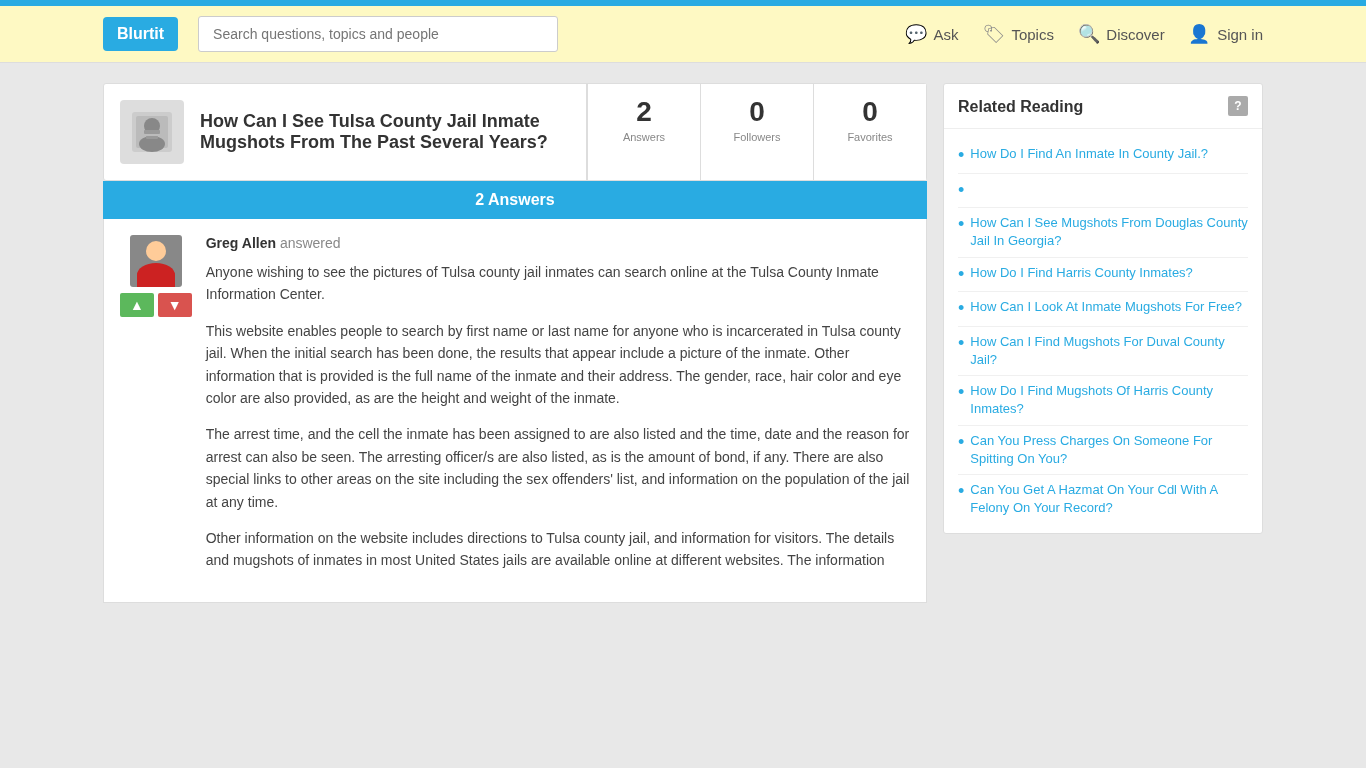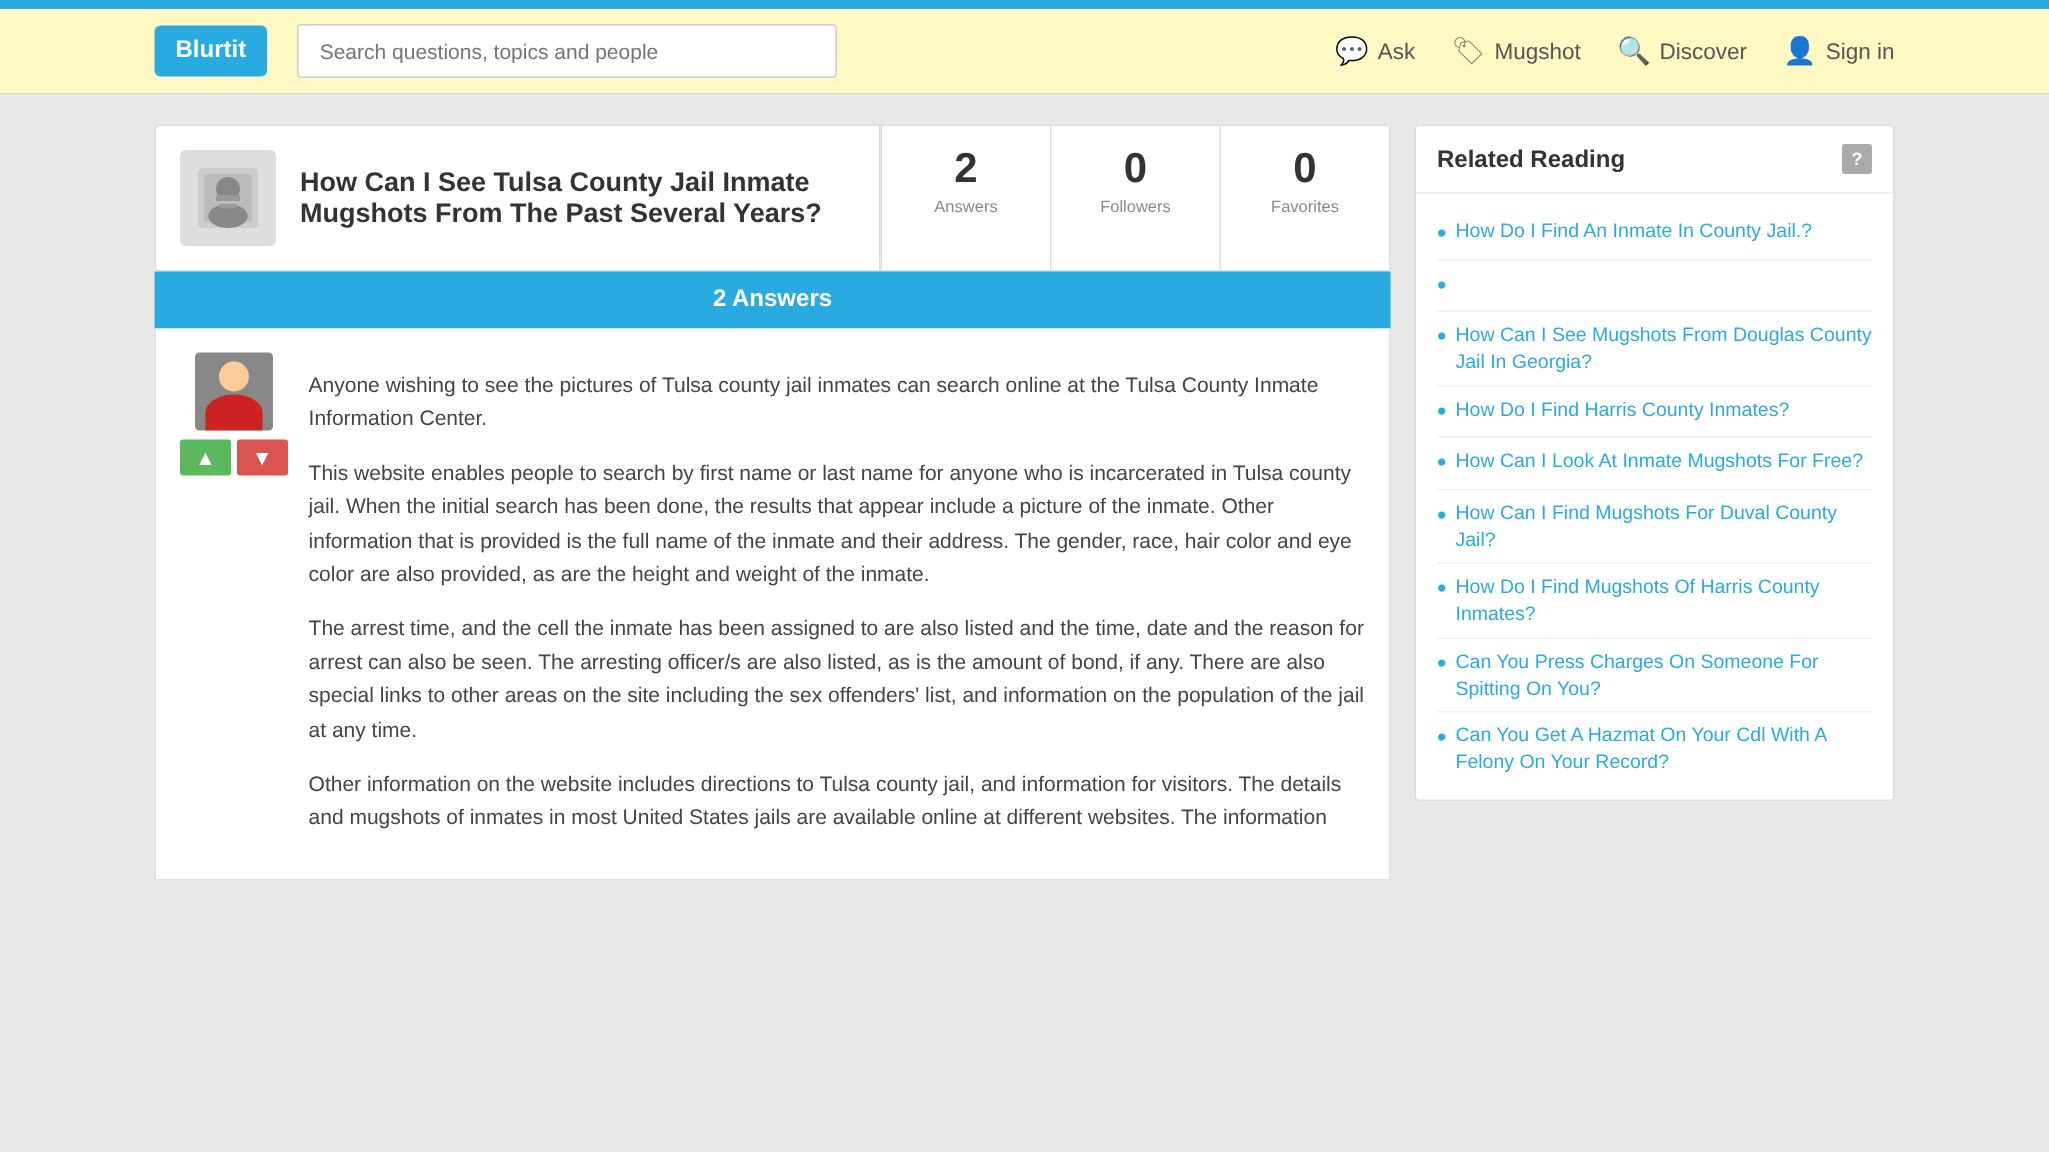--- a/index.html
+++ b/index.html
@@ -78,21 +78,21 @@
     <div class="search-box">
       <input type="text" placeholder="Search questions, topics and people" style="">
     </div>
     <nav class="nav">
       <a class="nav-item">
         <span class="nav-icon">💬</span>
         <span>Ask</span>
       </a>
       <a class="nav-item">
         <span class="nav-icon">🏷</span>
-        <span>Mugshot</span>
+        <span>Topics</span>
       </a>
       <a class="nav-item">
         <span class="nav-icon">🔍</span>
         <span>Discover</span>
       </a>
       <a class="nav-item">
         <span class="nav-icon">👤</span>
         <span>Sign in</span>
       </a>
     </nav>
@@ -145,20 +145,24 @@
             <div class="person-head"></div>
             <div class="person-body"></div>
           </div>
 
           <div class="vote-buttons">
             <button class="vote-up">▲</button>
             <button class="vote-down">▼</button>
           </div>
         </div>
         <div class="answer-content">
+          <div>
+            <span class="answerer-name">Greg Allen</span>
+            <span class="answered-label"> answered</span>
+          </div>
           <div class="answer-text">
             <p>Anyone wishing to see the pictures of Tulsa county jail inmates can search online at the Tulsa County Inmate Information Center.</p>
             <p>This website enables people to search by first name or last name for anyone who is incarcerated in Tulsa county jail. When the initial search has been done, the results that appear include a picture of the inmate. Other information that is provided is the full name of the inmate and their address. The gender, race, hair color and eye color are also provided, as are the height and weight of the inmate.</p>
             <p>The arrest time, and the cell the inmate has been assigned to are also listed and the time, date and the reason for arrest can also be seen. The arresting officer/s are also listed, as is the amount of bond, if any. There are also special links to other areas on the site including the sex offenders' list, and information on the population of the jail at any time.</p>
             <p>Other information on the website includes directions to Tulsa county jail, and information for visitors. The details and mugshots of inmates in most United States jails are available online at different websites. The information</p>
           </div>
         </div>
       </div>
     </div>
 

